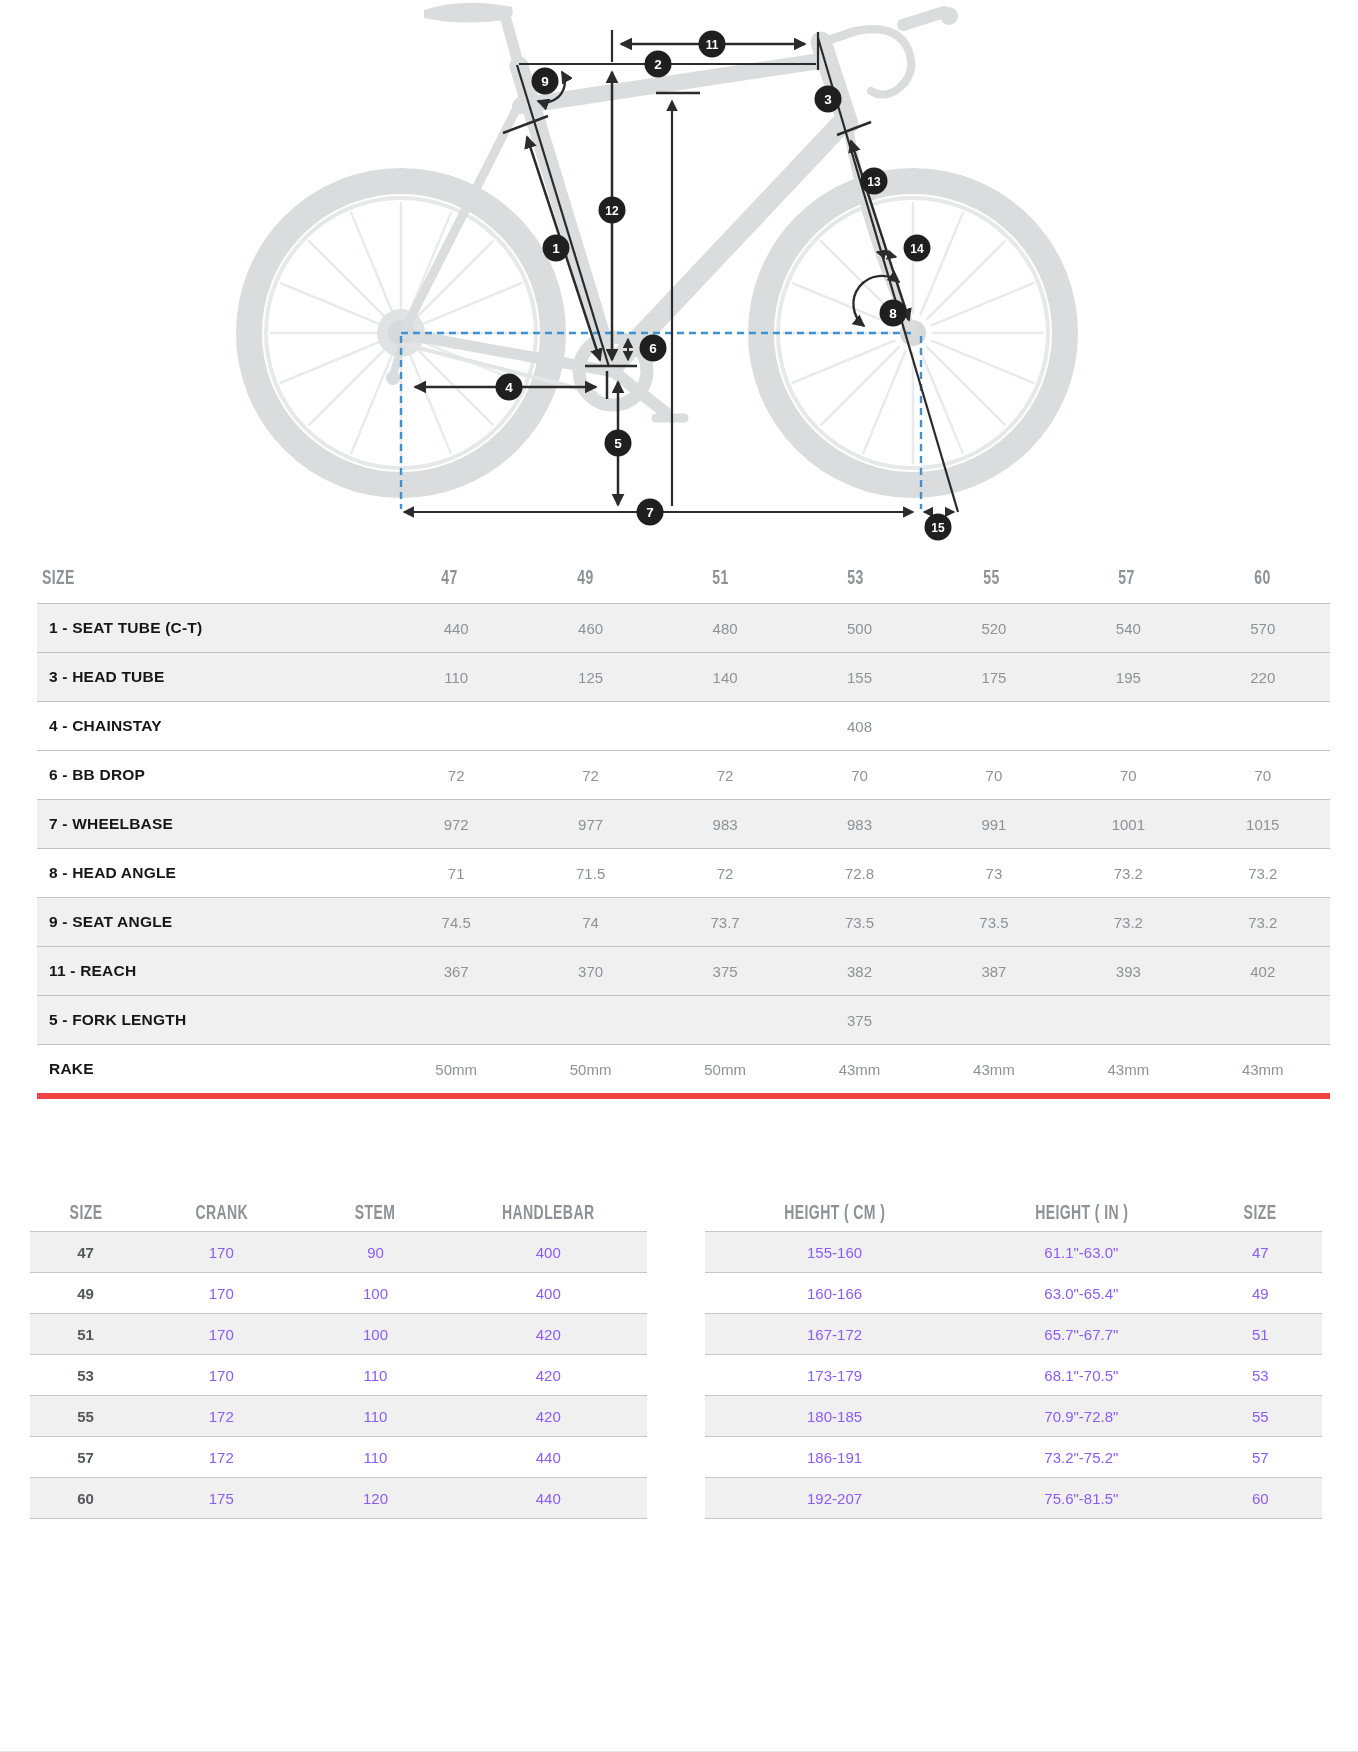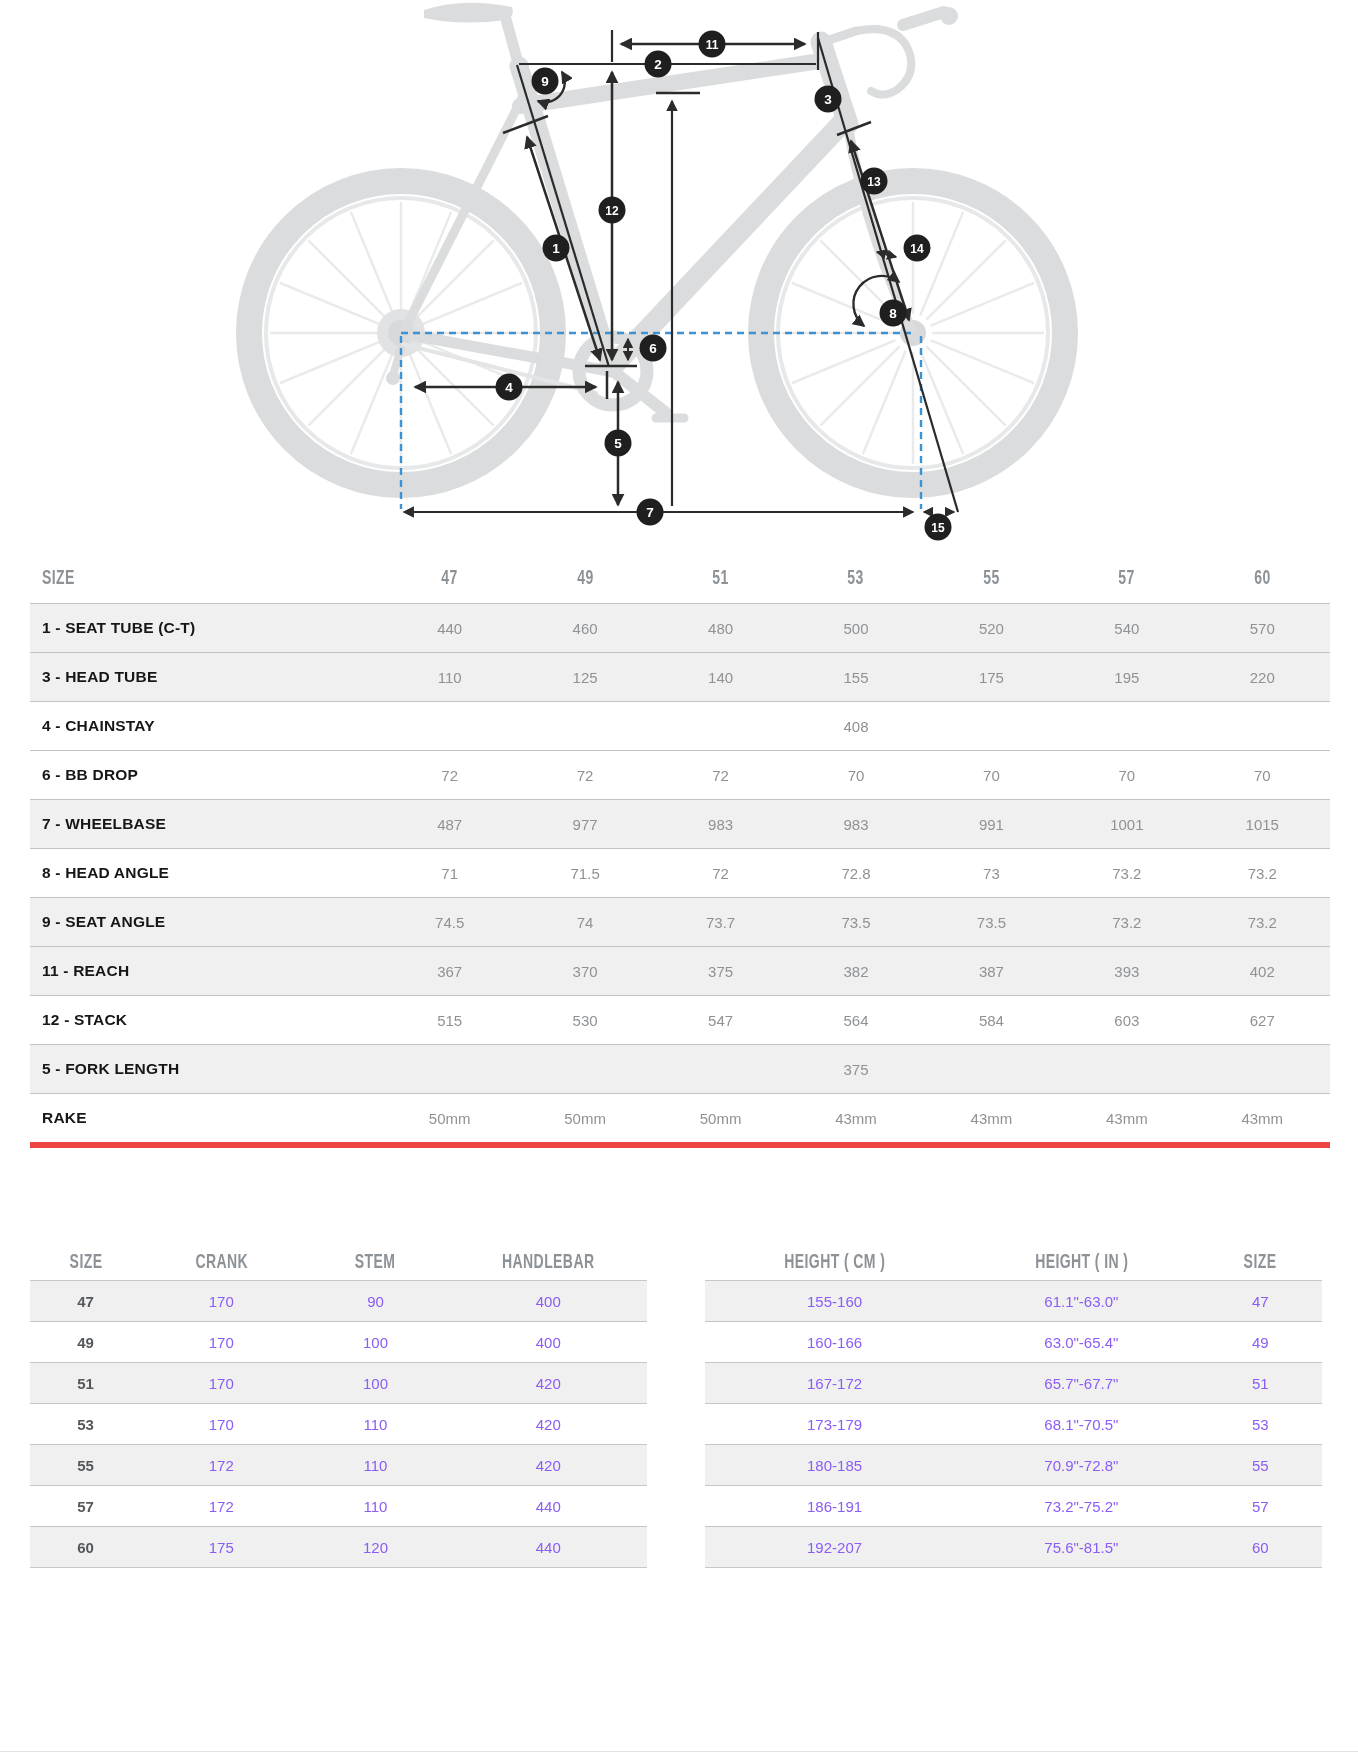--- a/index.html
+++ b/index.html
@@ -6,21 +6,21 @@
   body{width:1358px;height:1752px;overflow:hidden;position:relative;
        font-family:"Liberation Sans",sans-serif;-webkit-font-smoothing:antialiased;}
   .wrap{width:1358px;height:1752px;position:relative;border-bottom:1px solid #e3e3e3;box-sizing:border-box;}
 
   
   .diagram{width:1358px;height:545px;display:block;}
 
   
   .geo{width:1300px;margin:6px 28px 0 30px;}
   .geo-row{display:grid;grid-template-columns:352px repeat(7,1fr);align-items:center;
-           height:48px;border-top:1px solid #c3c3c3;}
+           height:48px;border-top:1px solid #c3c3c3;margin-left:7px;}
   .geo-header{display:grid;grid-template-columns:352px repeat(7,1fr);align-items:center;height:52px;border-top:none;}
   .geo-row:last-child{border-bottom:6px solid #ef4444;}
   .geo-row.alt{background:#f0f0f0;}
   .cell-label{padding-left:12px;font-size:15.5px;font-weight:bold;color:#161616;letter-spacing:.2px;}
   .cell-val{text-align:center;font-size:15px;color:#8f9295;}
   .hdr{display:inline-block;transform:scale(.78,1.1);transform-origin:center;
        font-weight:bold;font-size:18px;color:#8d9297;letter-spacing:.5px;white-space:nowrap;}
   .hdr-left{transform-origin:left center;}
   .hdr-cell{text-align:center;}
   .hdr-cell.first{text-align:left;padding-left:12px;}
@@ -233,21 +233,21 @@
           <div class="cell-val">72</div>
           <div class="cell-val">72</div>
           <div class="cell-val">72</div>
           <div class="cell-val">70</div>
           <div class="cell-val">70</div>
           <div class="cell-val">70</div>
           <div class="cell-val">70</div>
         </div>
         <div class="geo-row alt">
           <div class="cell-label">7 - WHEELBASE</div>
-          <div class="cell-val">487</div>
+          <div class="cell-val">972</div>
           <div class="cell-val">977</div>
           <div class="cell-val">983</div>
           <div class="cell-val">983</div>
           <div class="cell-val">991</div>
           <div class="cell-val">1001</div>
           <div class="cell-val">1015</div>
         </div>
         <div class="geo-row">
           <div class="cell-label">8 - HEAD ANGLE</div>
           <div class="cell-val">71</div>
@@ -271,30 +271,20 @@
         <div class="geo-row alt">
           <div class="cell-label">11 - REACH</div>
           <div class="cell-val">367</div>
           <div class="cell-val">370</div>
           <div class="cell-val">375</div>
           <div class="cell-val">382</div>
           <div class="cell-val">387</div>
           <div class="cell-val">393</div>
           <div class="cell-val">402</div>
         </div>
-        <div class="geo-row">
-          <div class="cell-label">12 - STACK</div>
-          <div class="cell-val">515</div>
-          <div class="cell-val">530</div>
-          <div class="cell-val">547</div>
-          <div class="cell-val">564</div>
-          <div class="cell-val">584</div>
-          <div class="cell-val">603</div>
-          <div class="cell-val">627</div>
-        </div>
         <div class="geo-row alt">
           <div class="cell-label">5 - FORK LENGTH</div>
           <div class="cell-val"></div>
           <div class="cell-val"></div>
           <div class="cell-val"></div>
           <div class="cell-val">375</div>
           <div class="cell-val"></div>
           <div class="cell-val"></div>
           <div class="cell-val"></div>
         </div>

